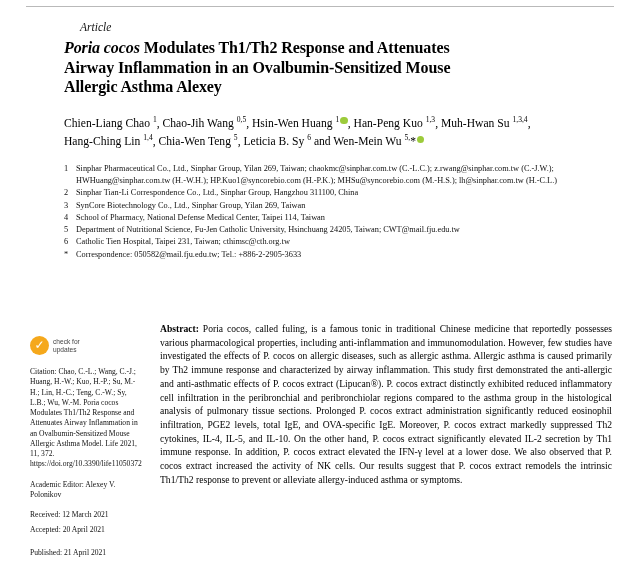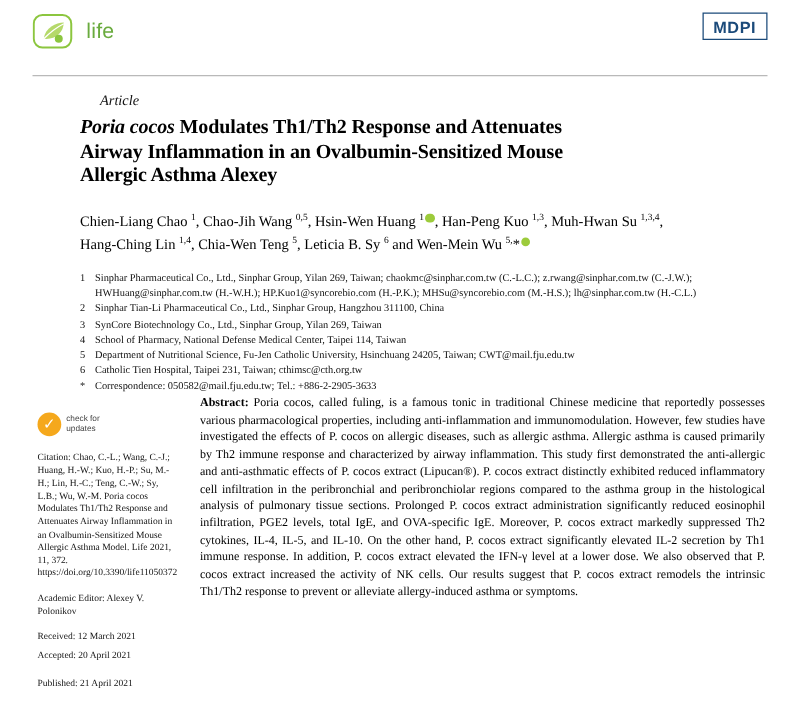--- a/index.html
+++ b/index.html
@@ -176,34 +176,20 @@
     margin-top: 14px;
     font-size: 9.6px;
   }
   .kw-label { font-weight: bold; }
 </style>
 </head>
 <body>
 
 <div class="page">
 
-  <div class="header">
-    <div class="logo-block">
-      <span class="logo-mark">
-        <svg width="38" height="30" viewBox="0 0 38 30">
-          <rect x="1" y="2" width="30" height="26" rx="7" fill="none" stroke="#8cc63f" stroke-width="1.6"></rect>
-          <path d="M9 21 C10 12, 19 8, 25 8 C25 16, 18 22, 9 21 Z" fill="#b5d96a"></path>
-          <path d="M9 21 C13 17, 19 12, 25 9" fill="none" stroke="#ffffff" stroke-width="1.1"></path>
-          <circle cx="21" cy="21" r="3.2" fill="#8cc63f"></circle>
-        </svg>
-      </span>
-      <span class="logo-text">life</span>
-    </div>
-    <div class="mdpi-box">MDPI</div>
-  </div>
   <div class="rule"></div>
 
   <div class="article-type">Article</div>
 
   <div class="title">
     <div><span class="it">Poria cocos</span><span> Modulates Th1/Th2 Response and Attenuates</span></div>
     <div>Airway Inflammation in an Ovalbumin-Sensitized Mouse</div>
     <div>Allergic Asthma Alexey</div>
   </div>
 
@@ -216,21 +202,21 @@
     </div>
   </div>
 
   <div class="affils">
     <div class="affil-row">
       <span class="affil-num">1</span>
       <span class="affil-text">Sinphar Pharmaceutical Co., Ltd., Sinphar Group, Yilan 269, Taiwan; chaokmc@sinphar.com.tw (C.-L.C.); z.rwang@sinphar.com.tw (C.-J.W.); HWHuang@sinphar.com.tw (H.-W.H.); HP.Kuo1@syncorebio.com (H.-P.K.); MHSu@syncorebio.com (M.-H.S.); lh@sinphar.com.tw (H.-C.L.)</span>
     </div>
     <div class="affil-row">
       <span class="affil-num">2</span>
-      <span class="affil-text">Sinphar Tian-Li Pharmaceutical Co., Ltd., Sinphar Group, Hangzhou 311100, China</span>
+      <span class="affil-text">Sinphar Tian-Li Correspondence Co., Ltd., Sinphar Group, Hangzhou 311100, China</span>
     </div>
     <div class="affil-row">
       <span class="affil-num">3</span>
       <span class="affil-text">SynCore Biotechnology Co., Ltd., Sinphar Group, Yilan 269, Taiwan</span>
     </div>
     <div class="affil-row">
       <span class="affil-num">4</span>
       <span class="affil-text">School of Pharmacy, National Defense Medical Center, Taipei 114, Taiwan</span>
     </div>
     <div class="affil-row">

